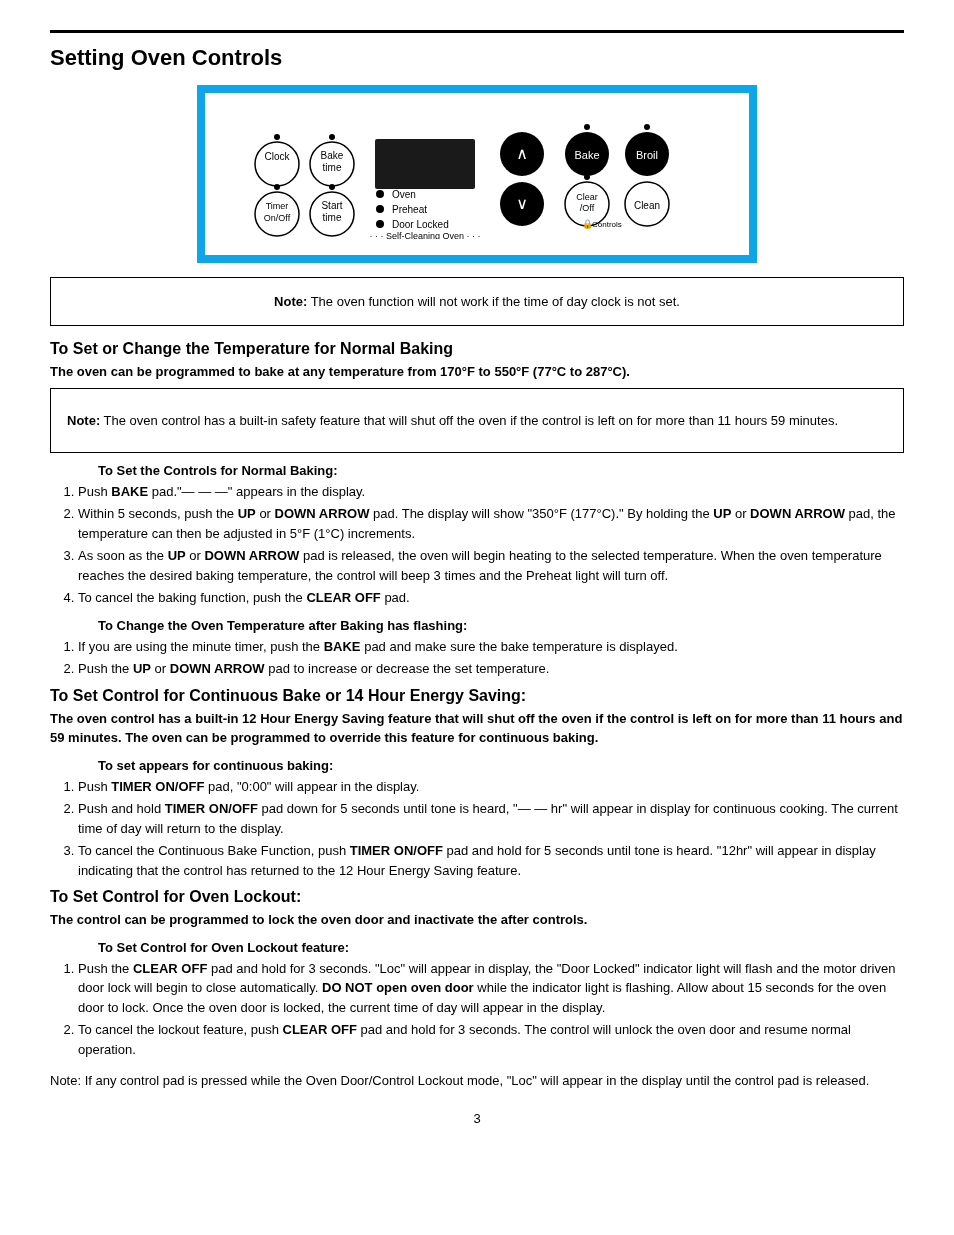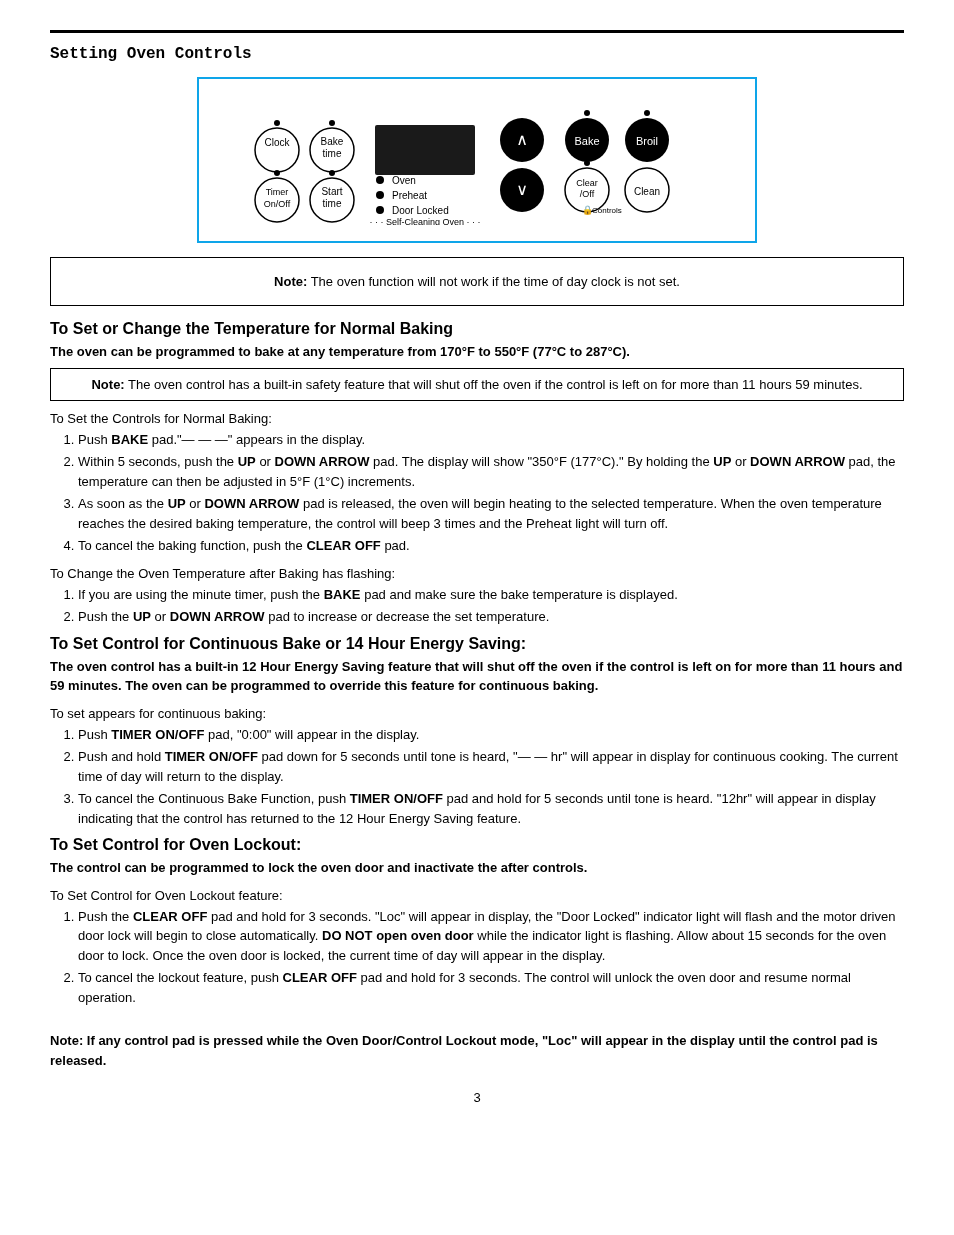--- a/index.html
+++ b/index.html
@@ -14,29 +14,28 @@
     }
 
     
     .top-rule {
       border-top: 3px solid #000;
       margin-bottom: 12px;
     }
 
     
     .page-title {
-      font-size: 16px;
+      font-size: 22px;
       font-weight: bold;
       margin-bottom: 14px;
-      font-family: Liberation Mono, monospace;
     }
 
     
     .oven-diagram {
-      border: 2px solid #0ea5e9;
+      border: 8px solid #0ea5e9;
       display: flex;
       align-items: center;
       justify-content: center;
       padding: 16px 20px;
       margin-bottom: 14px;
       width: 560px;
       margin-left: auto;
       margin-right: auto;
     }
 
@@ -61,31 +60,32 @@
     .section-h2 {
       font-size: 16px;
       font-weight: bold;
       margin-bottom: 4px;
       margin-top: 7px;
     }
 
     
     .sub-note-box {
       border: 1px solid #000;
-      padding: 8px 16px;
+      padding: 24px 16px;
       margin-bottom: 8px;
-      text-align: center;
+      text-align: left;
       font-size: 13px;
     }
 
     
     .sub-heading {
-      font-weight: normal;
+      font-weight: bold;
       margin-bottom: 4px;
       margin-top: 10px;
+      margin-left: 48px;
     }
 
     
     ol {
       margin-left: 28px;
       margin-bottom: 8px;
     }
     ol li {
       margin-bottom: 3px;
       line-height: 1.5;
@@ -93,22 +93,22 @@
 
     
     .para {
       margin-bottom: 6px;
       line-height: 1.5;
       font-weight: bold;
     }
 
     
     .bottom-note {
-      font-weight: bold;
-      margin-top: 24px;
+      font-weight: normal;
+      margin-top: 12px;
       line-height: 1.5;
     }
 
     
     .page-number {
       text-align: center;
       margin-top: 20px;
       font-size: 13px;
     }
   </style>

